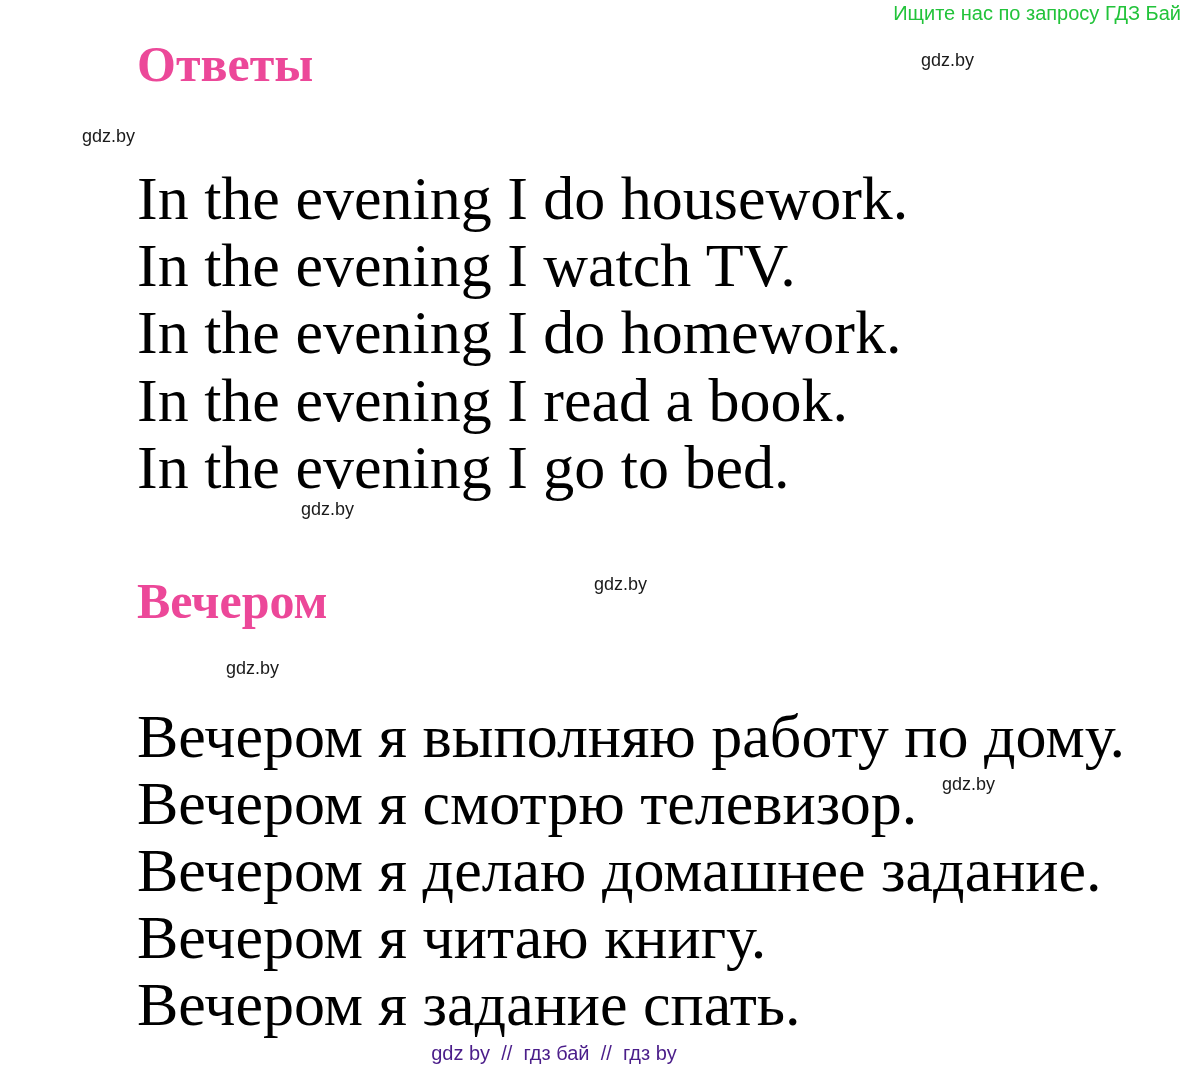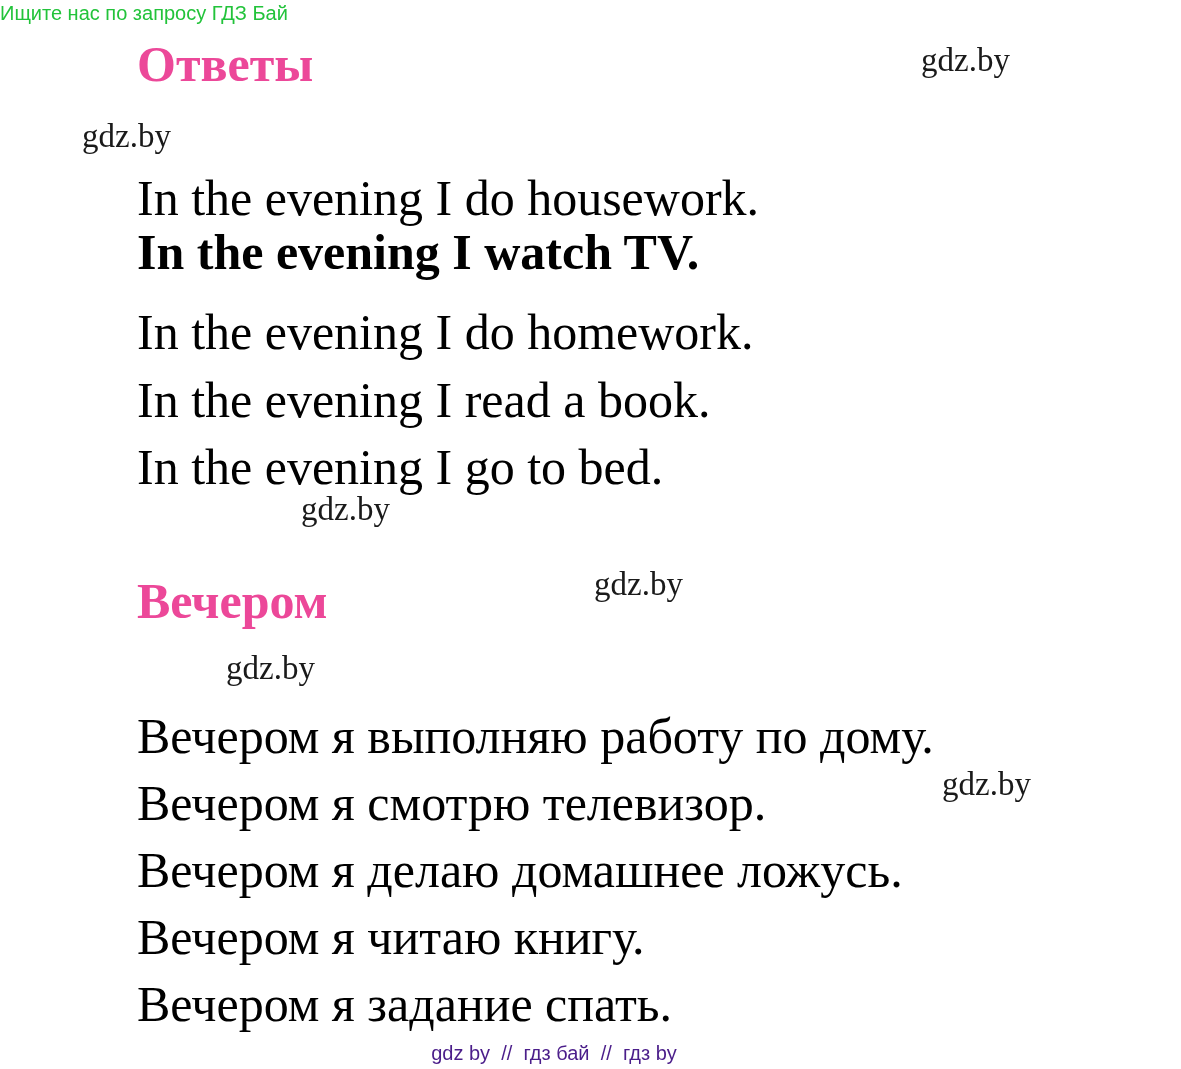--- a/index.html
+++ b/index.html
@@ -1,44 +1,44 @@
 <!DOCTYPE html>
 <html><head>
 <meta charset="utf-8">
 <style>
   html, body { margin:0; padding:0; background:#ffffff; }
   body { width:1181px; height:1069px; position:relative; overflow:hidden; }
   .abs { position:absolute; white-space:nowrap; }
-  .banner { top:0px; left:0; width:1181px; text-align:left; font-family:"Liberation Sans", sans-serif; font-size:20px; color:#22c33a; line-height:26px; }
+  .banner { top:0px; left:0; width:1181px; text-align:right; font-family:"Liberation Sans", sans-serif; font-size:20px; color:#22c33a; line-height:26px; }
   .heading { font-family:"Liberation Serif", serif; font-weight:bold; font-size:50px; color:#ec4899; line-height:56px; }
-  .line { font-family:"Liberation Serif", serif; font-size:50px; color:#000; line-height:56px; left:137px; }
-  .wm { font-family:Liberation Serif, serif; font-size:33px; color:#1a1a1a; line-height:32px; }
+  .line { font-family:"Liberation Serif", serif; font-size:62px; color:#000; line-height:56px; left:137px; }
+  .wm { font-family:Liberation Sans, sans-serif; font-size:18px; color:#1a1a1a; line-height:32px; }
   .footer { top:1040px; left:0; width:1108px; text-align:center; font-family:"Liberation Sans", sans-serif; font-size:20px; color:#4b1e8a; line-height:26px; }
 </style>
 </head>
 <body>
 
 <div class="abs banner">Ищите нас по запросу ГДЗ Бай</div>
 
 <div class="abs heading" style="top:36px; left:137px;">Ответы</div>
 <div class="abs wm" style="top:44px; left:921px;">gdz.by</div>
 <div class="abs wm" style="top:120px; left:82px;">gdz.by</div>
 
 <div class="abs line" style="top:170px;">In the evening I do housework.</div>
-<div class="abs line" style="top:224px;font-weight:bold;">In the evening I watch TV.</div>
+<div class="abs line" style="top:237px;">In the evening I watch TV.</div>
 <div class="abs line" style="top:304px;">In the evening I do homework.</div>
 <div class="abs line" style="top:372px;">In the evening I read a book.</div>
 <div class="abs line" style="top:439px;">In the evening I go to bed.</div>
 
 <div class="abs wm" style="top:493px; left:301px;">gdz.by</div>
 
 <div class="abs heading" style="top:573px; left:137px;">Вечером</div>
 <div class="abs wm" style="top:568px; left:594px;">gdz.by</div>
 <div class="abs wm" style="top:652px; left:226px;">gdz.by</div>
 
 <div class="abs line" style="top:708px;">Вечером я выполняю работу по дому.</div>
 <div class="abs wm" style="top:768px; left:942px;">gdz.by</div>
 <div class="abs line" style="top:775px;">Вечером я смотрю телевизор.</div>
-<div class="abs line" style="top:842px;">Вечером я делаю домашнее ложусь.</div>
+<div class="abs line" style="top:842px;">Вечером я делаю домашнее задание.</div>
 <div class="abs line" style="top:909px;">Вечером я читаю книгу.</div>
 <div class="abs line" style="top:976px;">Вечером я задание спать.</div>
 
 <div class="abs footer" style="white-space:pre;">gdz by  //  гдз бай  //  гдз by</div>
 
 </body></html>

